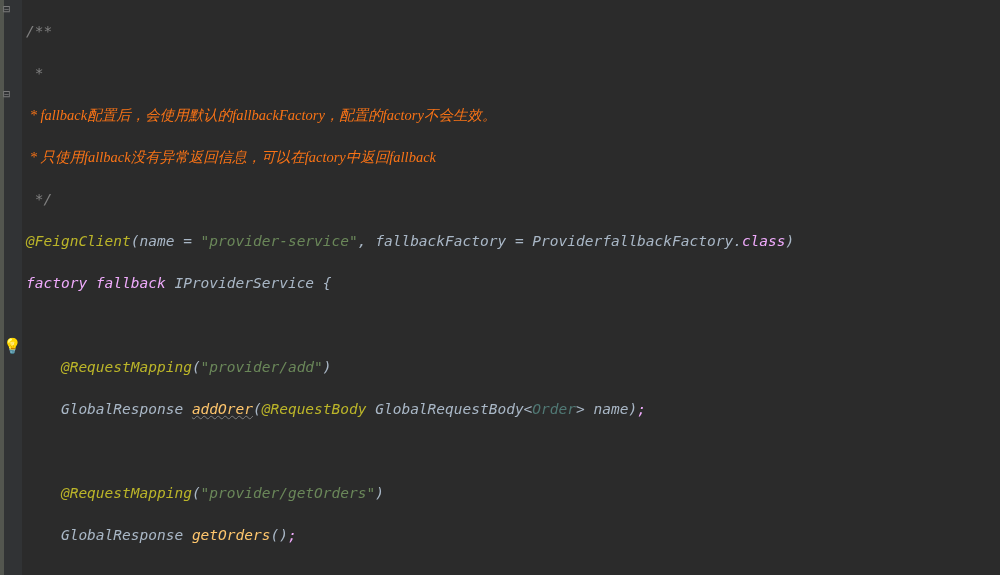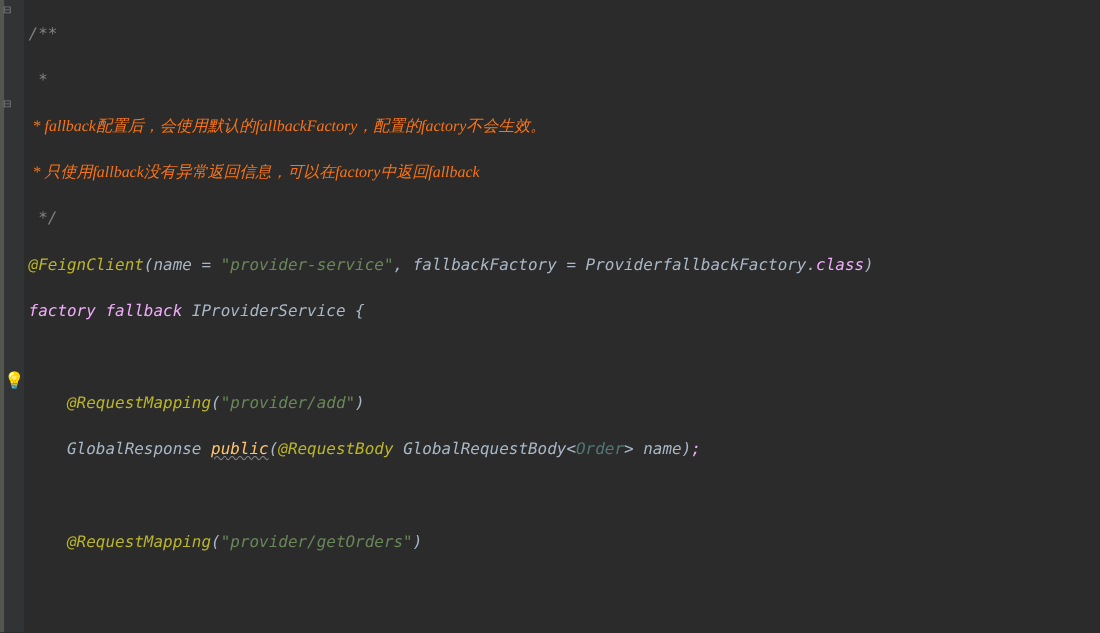--- a/index.html
+++ b/index.html
@@ -77,23 +77,24 @@
   <div class="code">
 <div class="line"><span class="comment">/**</span></div>
 <div class="line"><span class="comment"> *</span></div>
 <div class="line"><span class="doc-it"> * fallback</span><span class="doc-it">配置后，会使用默认的</span><span class="doc-it">fallbackFactory</span><span class="doc-it">，配置的</span><span class="doc-it">factory</span><span class="doc-it">不会生效。</span></div>
 <div class="line"><span class="doc-it"> * 只使用</span><span class="doc-it">fallback</span><span class="doc-it">没有异常返回信息，可以在</span><span class="doc-it">factory</span><span class="doc-it">中返回</span><span class="doc-it">fallback</span></div>
 <div class="line"><span class="comment"> */</span></div>
 <div class="line"><span class="ann">@FeignClient</span><span class="normal">(</span><span class="normal">name = </span><span class="str">"provider-service"</span><span class="normal">, </span><span class="normal">fallbackFactory = </span><span class="normal">ProviderfallbackFactory</span><span class="normal">.</span><span class="kw">class</span><span class="normal">)</span></div>
 <div class="line"><span class="kw">factory </span><span class="kw">fallback </span><span class="normal">IProviderService </span><span class="normal">{</span></div>
 <div class="line"></div>
 <div class="line">    <span class="ann">@RequestMapping</span><span class="normal">(</span><span class="str">"provider/add"</span><span class="normal">)</span></div>
-<div class="line">    <span class="normal">GlobalResponse </span><span class="method squiggle">public</span><span class="normal">(</span><span class="ann">@RequestBody</span><span class="normal"> </span><span class="normal">GlobalRequestBody&lt;</span><span class="type">Order</span><span class="normal">&gt; </span><span class="normal">name)</span><span class="kw">;</span></div>
+<div class="line">    <span class="normal">GlobalResponse </span><span class="method squiggle">addOrer</span><span class="normal">(</span><span class="ann">@RequestBody</span><span class="normal"> </span><span class="normal">GlobalRequestBody&lt;</span><span class="type">Order</span><span class="normal">&gt; </span><span class="normal">name)</span><span class="kw">;</span></div>
 <div class="line"></div>
 <div class="line">    <span class="ann">@RequestMapping</span><span class="normal">(</span><span class="str">"provider/getOrders"</span><span class="normal">)</span></div>
+<div class="line">    <span class="normal">GlobalResponse </span><span class="method">getOrders</span><span class="normal">()</span><span class="kw">;</span></div>
 <div class="line"></div>
 
 
 
 
 
 
 
 
 

